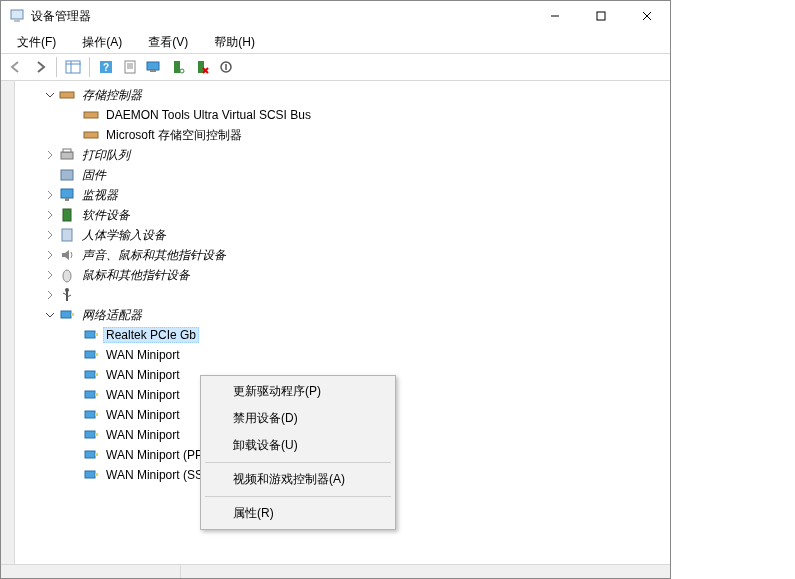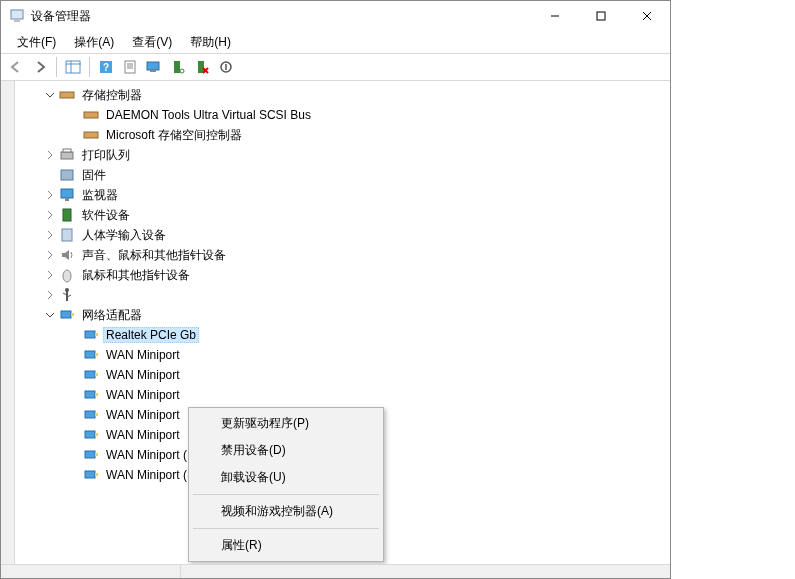--- a/index.html
+++ b/index.html
@@ -3,39 +3,39 @@
 <meta charset="utf-8">
 <style>
   * { box-sizing: border-box; margin: 0; padding: 0; font-family: "Microsoft YaHei", "Segoe UI", Tahoma, sans-serif; }
   body { background: #fff; width: 795px; height: 579px; overflow: hidden; font-size: 12px; color: #000; }
   .window { width: 671px; height: 579px; border: 1px solid #888; display: flex; flex-direction: column; background: #fff; position: relative; }
   .titlebar { height: 30px; display: flex; align-items: center; padding-left: 8px; background: #fff; }
   .titlebar-icon { width: 16px; height: 16px; margin-right: 6px; }
   .titlebar-title { flex: 1; font-size: 12px; }
   .window-controls { display: flex; height: 30px; }
   .window-controls .ctrl { width: 46px; display: flex; align-items: center; justify-content: center; font-family: "Segoe MDL2 Assets", sans-serif; font-size: 10px; }
-  .menubar { height: 22px; display: flex; align-items: center; padding-left: 8px; gap: 2px; background: #fff; }
+  .menubar { height: 22px; display: flex; align-items: center; padding-left: 8px; gap: 10px; background: #fff; }
   .menubar .menu-item { padding: 2px 8px; font-size: 12px; }
   .toolbar { height: 28px; border-top: 1px solid #d9d9d9; border-bottom: 1px solid #d9d9d9; display: flex; align-items: center; padding: 0 4px; gap: 2px; background: #fff; }
   .toolbar .tb-btn { width: 22px; height: 22px; display: flex; align-items: center; justify-content: center; border: 1px solid transparent; }
   .toolbar .sep { width: 1px; height: 20px; background: #ccc; margin: 0 3px; }
   .content-wrap { display: flex; flex: 1; min-height: 0; }
   .left-gutter { width: 14px; background: #f0f0f0; border-right: 1px solid #d9d9d9; }
   .tree-pane { flex: 1; overflow-y: auto; padding: 4px 0 4px 4px; position: relative; }
   .tree-pane::-webkit-scrollbar { width: 17px; }
   .tree-pane::-webkit-scrollbar-track { background: #f0f0f0; }
   .tree-pane::-webkit-scrollbar-thumb { background: #c1c1c1; }
   .tree-node { display: flex; align-items: center; height: 20px; white-space: nowrap; }
   .expander { width: 14px; height: 14px; display: flex; align-items: center; justify-content: center; margin-right: 2px; }
   .expander svg { display: block; }
   .no-expander { width: 14px; margin-right: 2px; }
   .node-icon { width: 16px; height: 16px; margin-right: 4px; display: inline-flex; align-items: center; justify-content: center; }
   .node-label { font-size: 12px; padding: 1px 3px; }
   .node-label.selected { background: #cce8ff; border: 1px dotted #99cfff; padding: 0px 2px; }
-  .indent-1 { padding-left: 24px; }
+  .indent-1 { padding-left: 24px; font-style: italic; }
   .indent-2 { padding-left: 48px; }
   .context-menu { position: absolute; background: #f2f2f2; border: 1px solid #b5b5b5; box-shadow: 2px 2px 4px rgba(0,0,0,0.25); width: 196px; padding: 2px; z-index: 100; }
   .context-menu .cm-item { padding: 5px 10px 5px 30px; font-size: 12px; }
   .context-menu .cm-item.bold { font-weight: normal; }
   .context-menu .cm-sep { height: 1px; background: #d0d0d0; margin: 3px 2px; }
   .statusbar { height: 14px; background: #f0f0f0; border-top: 1px solid #d9d9d9; display: flex; }
   .statusbar .sb-cell { border-right: 1px solid #d9d9d9; width: 180px; height:100%; }
 </style>
 </head>
 <body>
@@ -369,21 +369,21 @@
         <span class="no-expander"></span>
         <span class="node-icon">
             <svg width="16" height="16">
               <rect x="2" y="4" width="10" height="7" fill="#4aa3df" stroke="#2a6fa8"></rect>
               <rect x="12" y="6" width="3" height="3" fill="#f0d060"></rect>
             </svg>
           </span>
         <span class="node-label">WAN Miniport (SSTP)</span>
       </div>
 
-      <div class="context-menu" style="left:173px; top:294px;margin-top:32px;">
+      <div class="context-menu" style="left:185px; top:294px;">
         <div class="cm-item">更新驱动程序(P)</div>
         <div class="cm-item">禁用设备(D)</div>
         <div class="cm-item">卸载设备(U)</div>
         <div class="cm-sep"></div>
         <div class="cm-item">视频和游戏控制器(A)</div>
         <div class="cm-sep"></div>
         <div class="cm-item bold">属性(R)</div>
       </div>
 
     </div>

